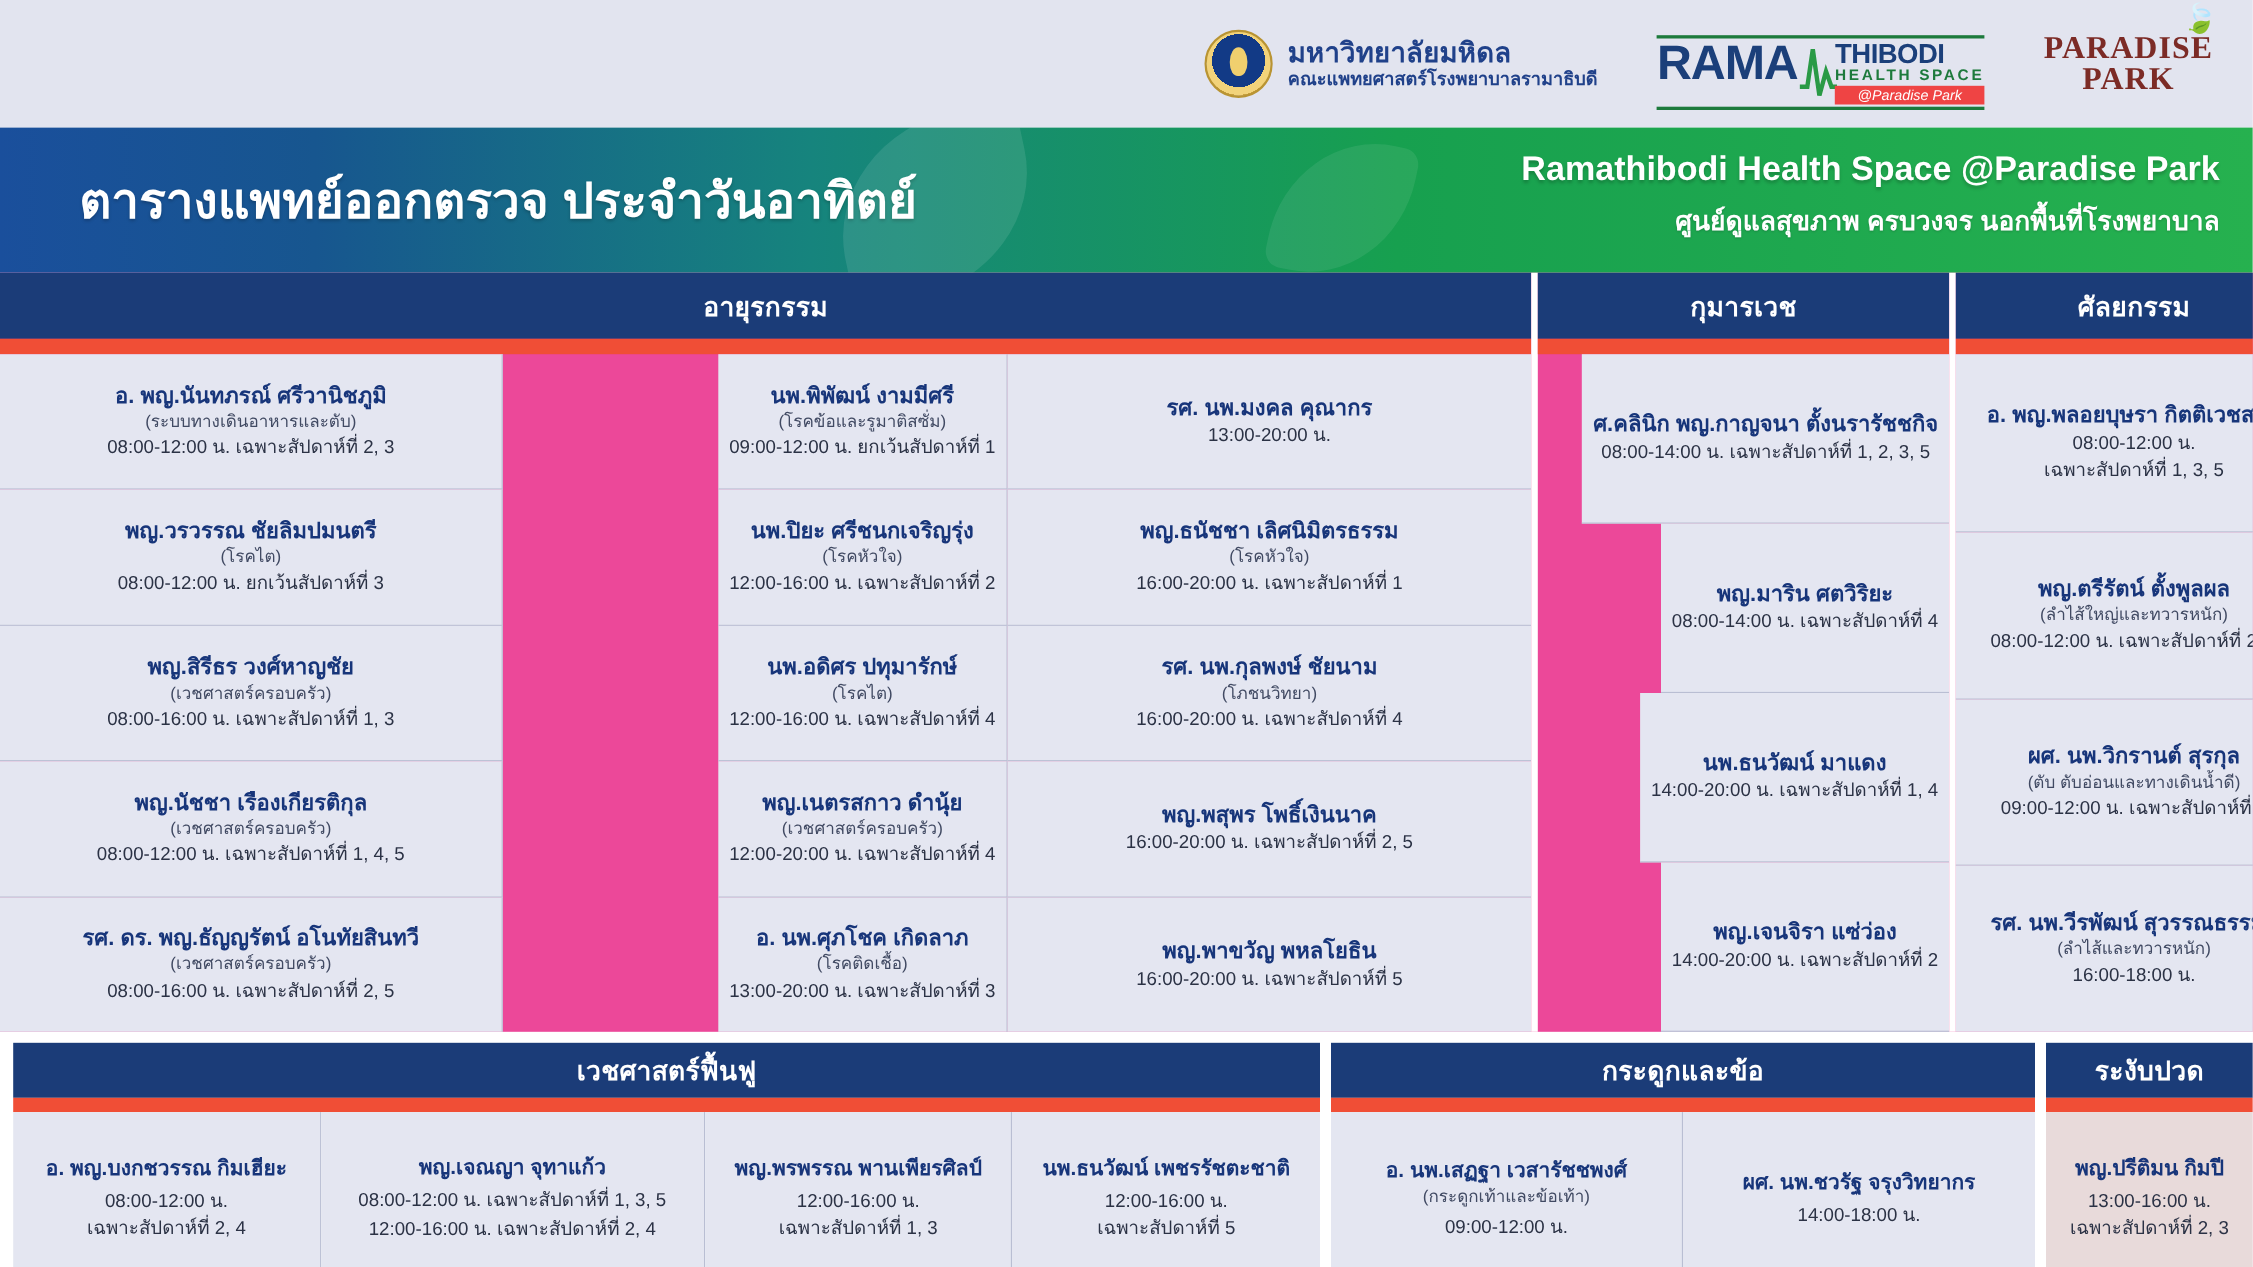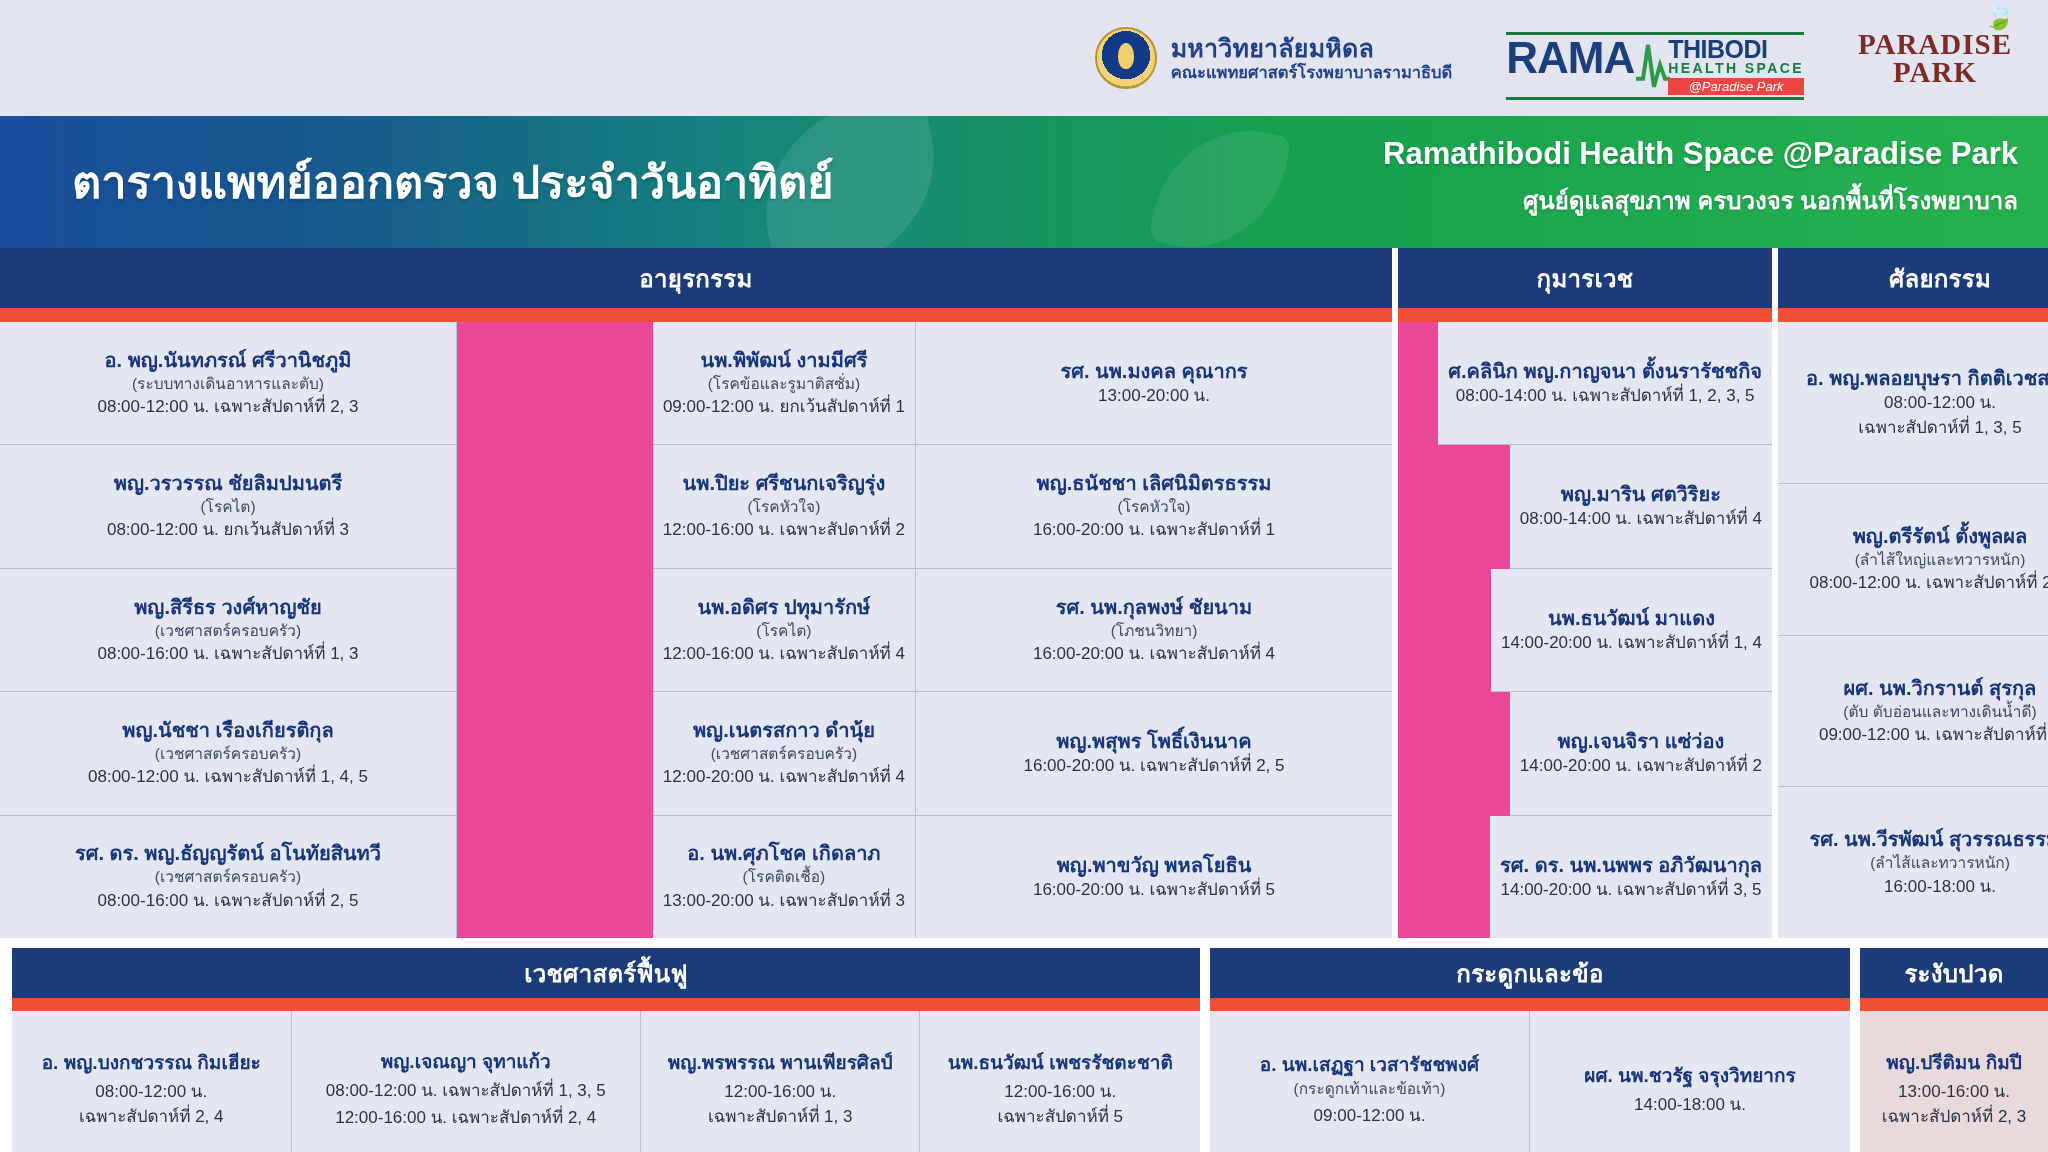--- a/index.html
+++ b/index.html
@@ -262,24 +262,20 @@
           <div class="tm">08:00-14:00 น. เฉพาะสัปดาห์ที่ 4</div>
         </div>
         <div class="cell hsep" style="flex:1">
           <div class="nm">นพ.ธนวัฒน์ มาแดง</div>
           <div class="tm">14:00-20:00 น. เฉพาะสัปดาห์ที่ 1, 4</div>
         </div>
         <div class="cell hsep" style="flex:1">
           <div class="nm">พญ.เจนจิรา แซ่ว่อง</div>
           <div class="tm">14:00-20:00 น. เฉพาะสัปดาห์ที่ 2</div>
         </div>
-        <div class="cell" style="flex:1">
-          <div class="nm">รศ. ดร. นพ.นพพร อภิวัฒนากุล</div>
-          <div class="tm">14:00-20:00 น. เฉพาะสัปดาห์ที่ 3, 5</div>
-        </div>
       </div>
     </div>
 
     <div style="display:flex;flex-direction:column;border-left:6px solid #fff;">
       <div class="sec-head" style="height:60px;">ศัลยกรรม</div>
       <div class="sec-bar" style="height:14px;"></div>
       <div style="flex:1;display:flex;flex-direction:column;">
         <div class="cell hsep" style="flex:1.08">
           <div class="nm">อ. พญ.พลอยบุษรา กิตติเวชสกุล</div>
           <div class="tm">08:00-12:00 น.</div>

